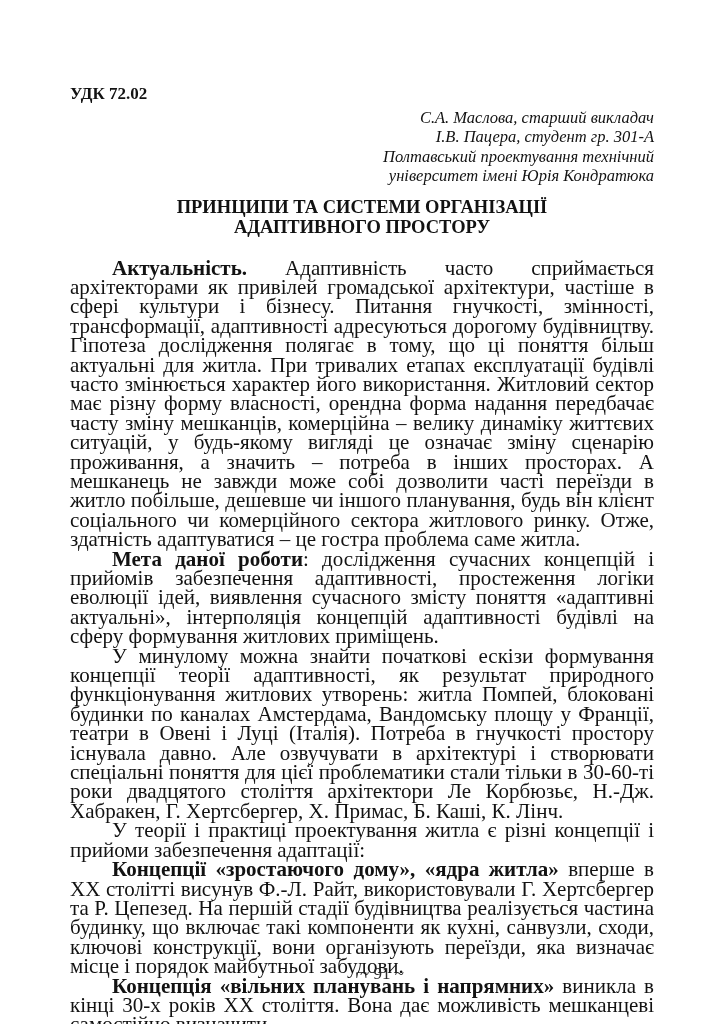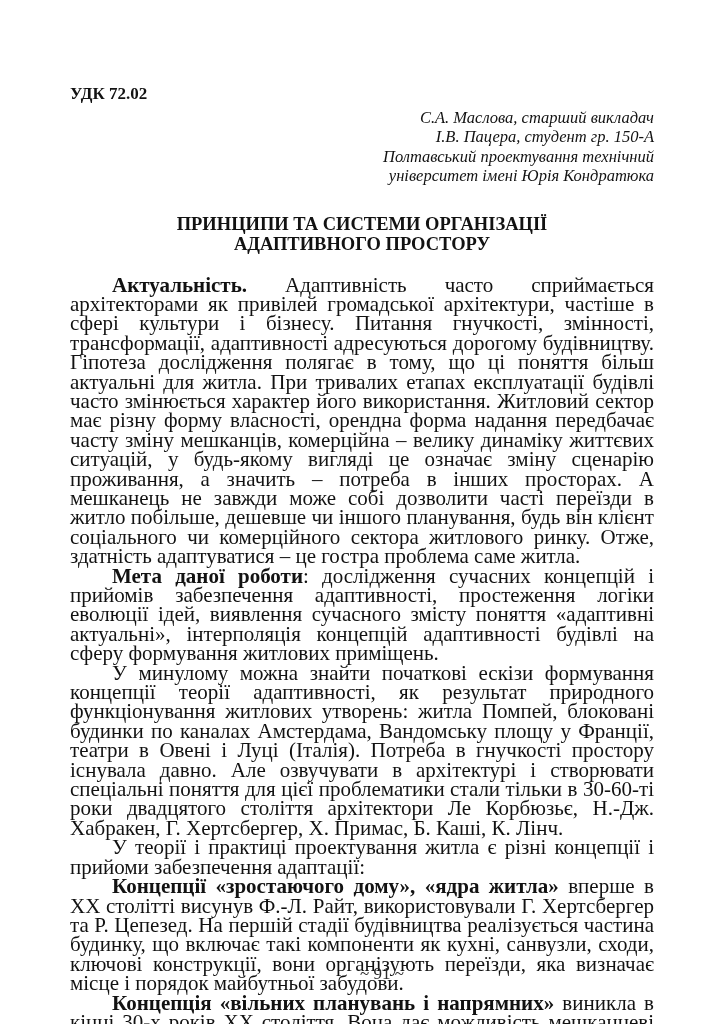--- a/index.html
+++ b/index.html
@@ -25,21 +25,21 @@
     line-height: 19.5px;
     margin-bottom: 4px;
   }
   .authors {
     text-align: right;
     font-style: italic;
     font-size: 16.5px;
     line-height: 19.5px;
   }
   .title {
-    margin: 28px 0 22px 0;
+    margin: 11px 0 22px 0;
     text-align: center;
     font-weight: bold;
     font-size: 18.5px;
     line-height: 20px;
   }
   .body-text p {
     margin: 0;
     text-align: justify;
     text-indent: 42px;
     font-size: 21px;
@@ -57,21 +57,21 @@
   }
 </style>
 </head>
 <body>
 
 <div class="page">
   <div class="udc">УДК 72.02</div>
 
   <div class="authors">
       <div>С.А. Маслова, старший викладач</div>
-      <div>І.В. Пацера, студент гр. 150-А</div>
+      <div>І.В. Пацера, студент гр. 301-А</div>
       <div>Полтавський проектування технічний</div>
       <div>університет імені Юрія Кондратюка</div>
     </div>
 
   <h1 class="title"><span>ПРИНЦИПИ ТА СИСТЕМИ ОРГАНІЗАЦІЇ</span><br><span>АДАПТИВНОГО ПРОСТОРУ</span></h1>
 
   <div class="body-text">
       <p><b>Актуальність.</b><span> Адаптивність часто сприймається архітекторами як привілей громадської архітектури, частіше в сфері культури і бізнесу. Питання гнучкості, змінності, трансформації, адаптивності адресуються дорогому будівництву. Гіпотеза дослідження полягає в тому, що ці поняття більш актуальні для житла. При тривалих етапах експлуатації будівлі часто змінюється характер його використання. Житловий сектор має різну форму власності, орендна форма надання передбачає часту зміну мешканців, комерційна – велику динаміку життєвих ситуацій, у будь-якому вигляді це означає зміну сценарію проживання, а значить – потреба в інших просторах. А мешканець не завжди може собі дозволити часті переїзди в житло побільше, дешевше чи іншого планування, будь він клієнт соціального чи комерційного сектора житлового ринку. Отже, здатність адаптуватися – це гостра проблема саме житла.</span></p>
       <p><b>Мета даної роботи</b><span>: дослідження сучасних концепцій і прийомів забезпечення адаптивності, простеження логіки еволюції ідей, виявлення сучасного змісту поняття «адаптивні актуальні», інтерполяція концепцій адаптивності будівлі на сферу формування житлових приміщень.</span></p>
       <p><b></b><span>У минулому можна знайти початкові ескізи формування концепції теорії адаптивності, як результат природного функціонування житлових утворень: житла Помпей, блоковані будинки по каналах Амстердама, Вандомську площу у Франції, театри в Овені і Луці (Італія). Потреба в гнучкості простору існувала давно. Але озвучувати в архітектурі і створювати спеціальні поняття для цієї проблематики стали тільки в 30-60-ті роки двадцятого століття архітектори Ле Корбюзьє, Н.-Дж. Хабракен, Г. Хертсбергер, Х. Примас, Б. Каші, К. Лінч.</span></p>

